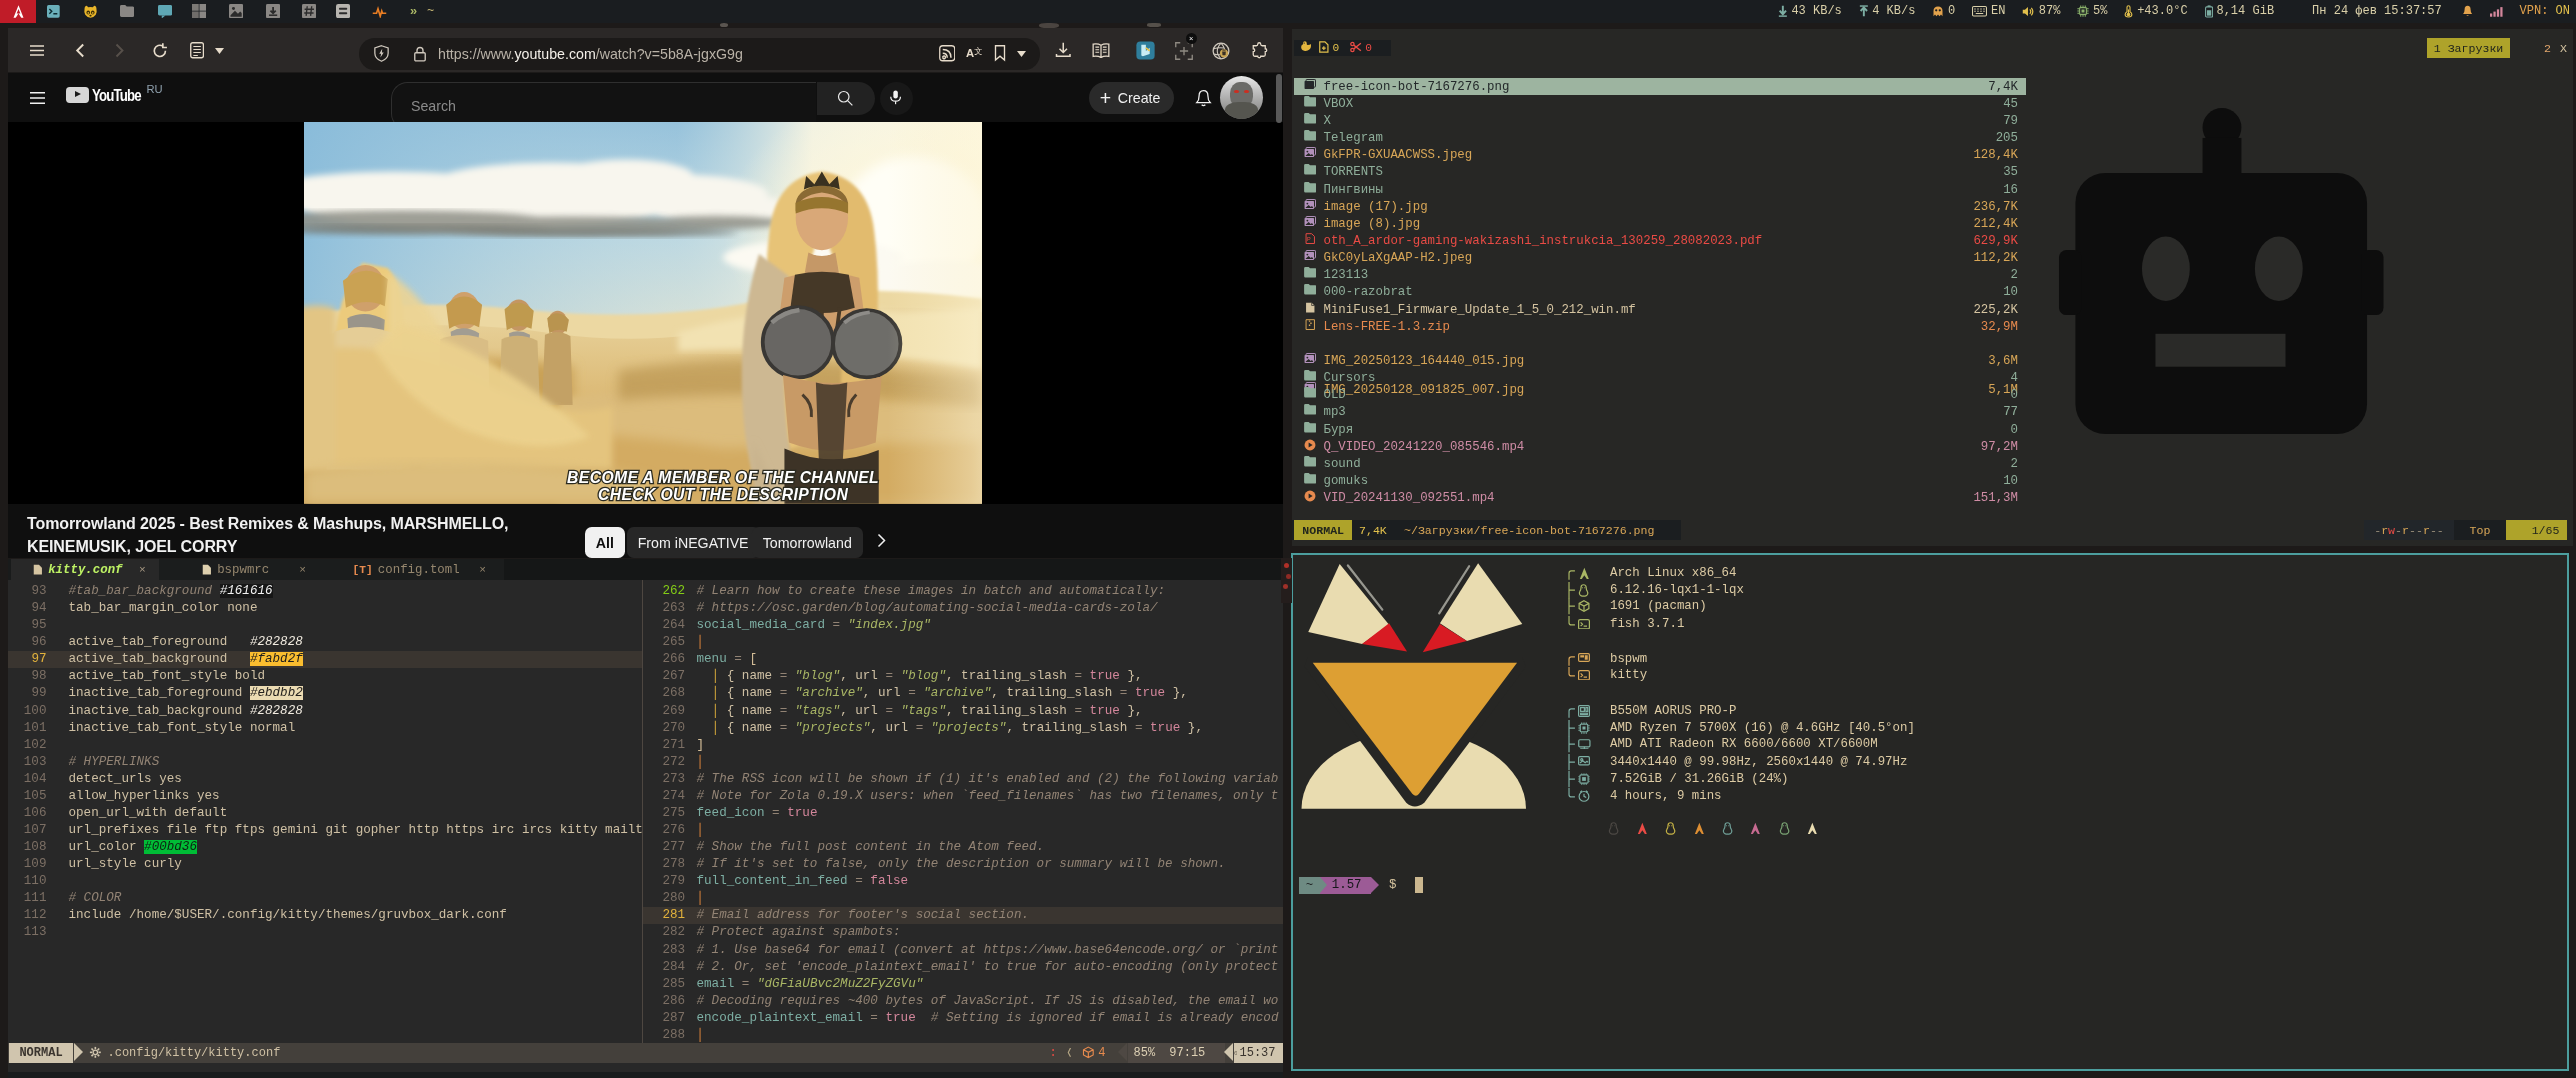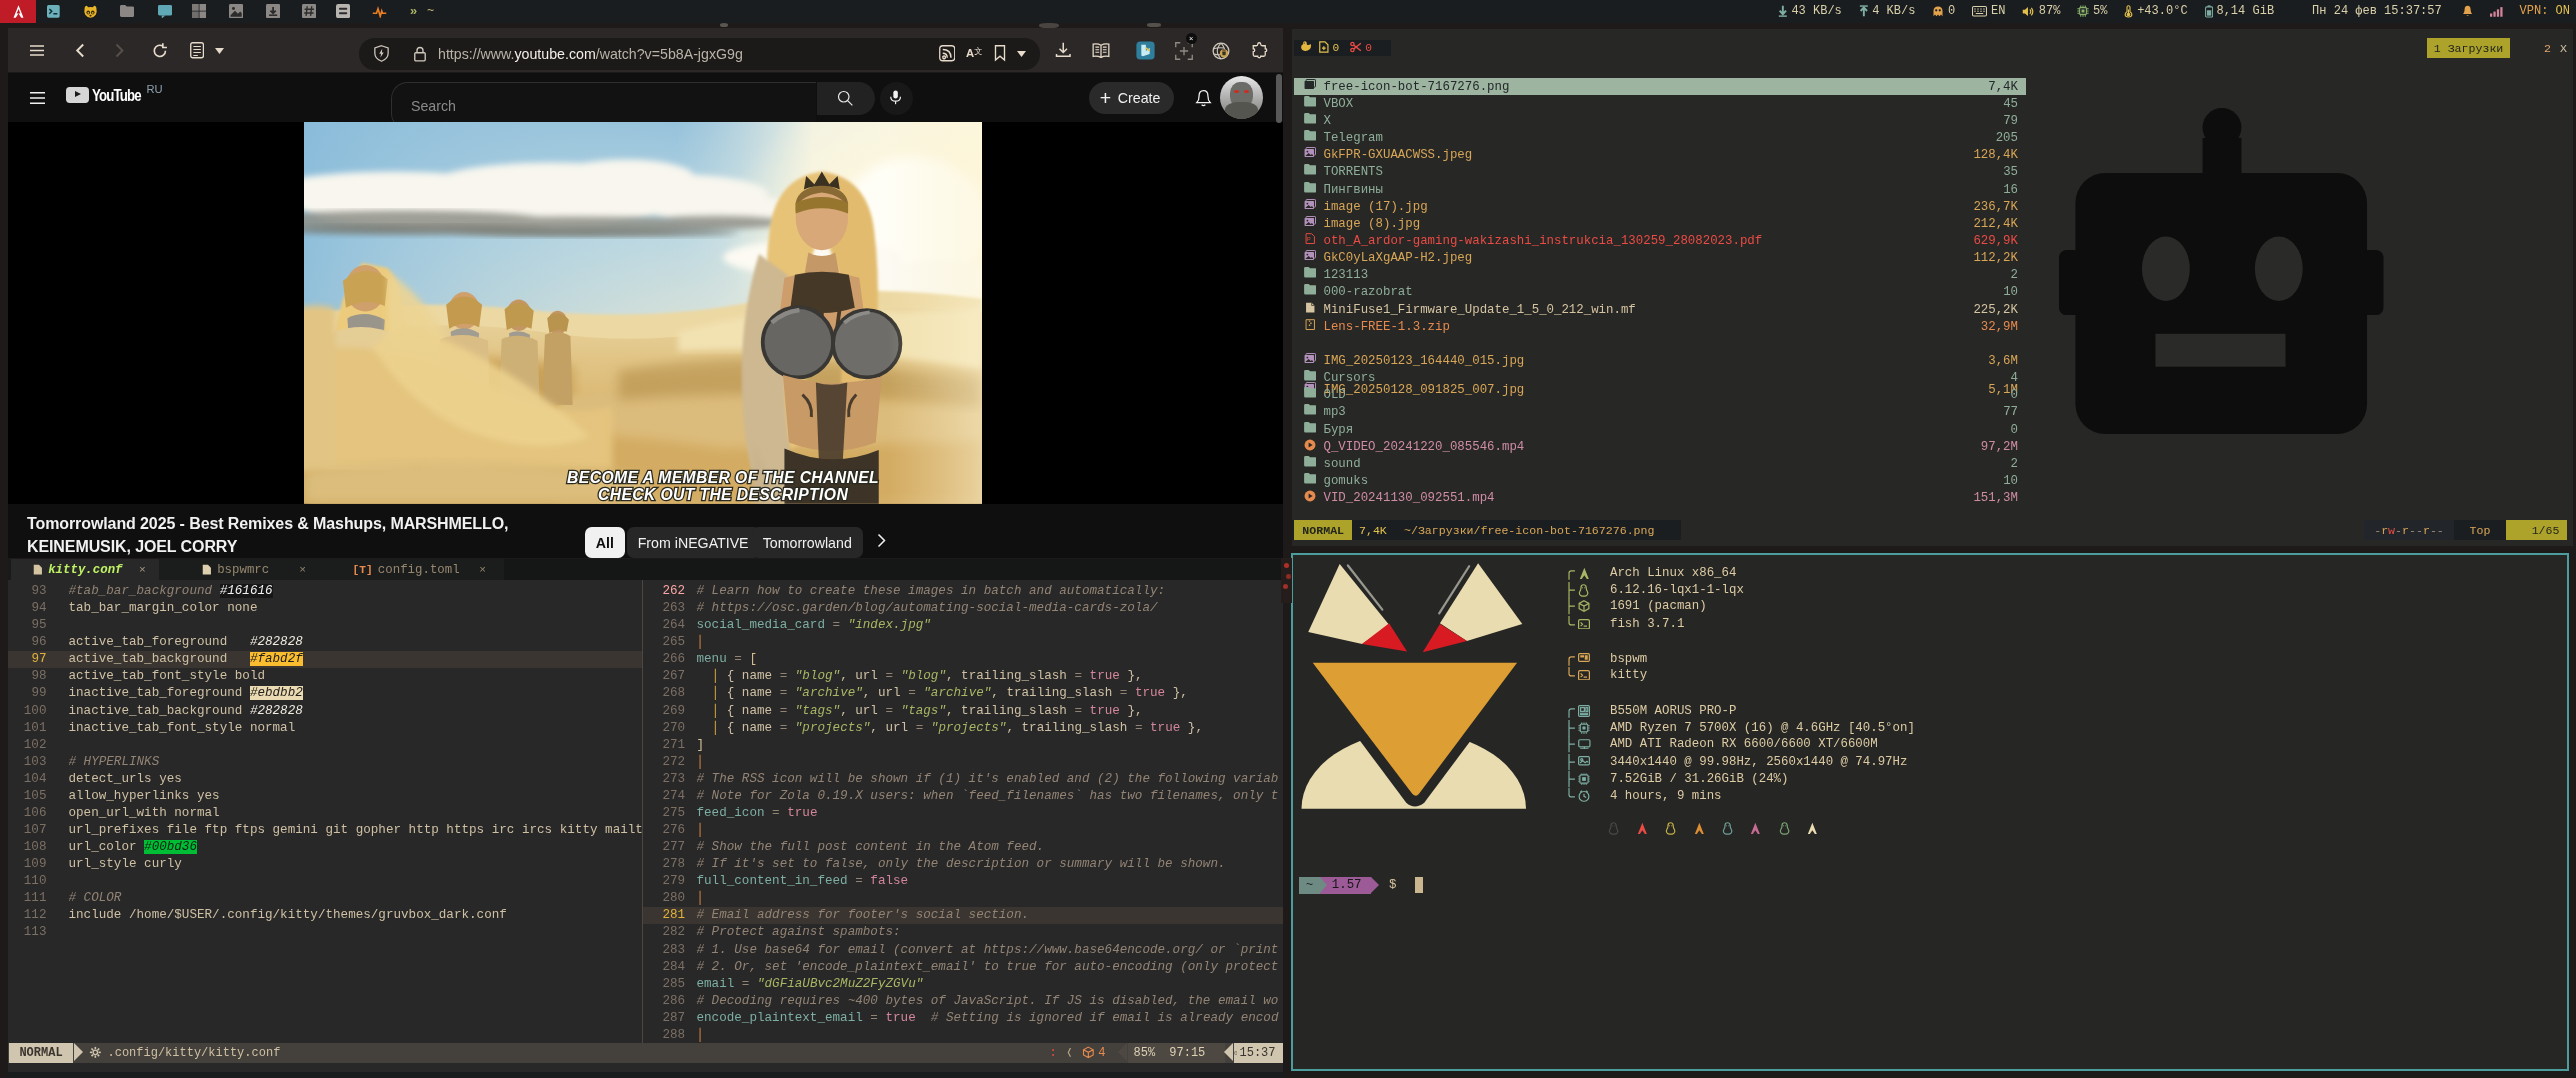--- a/index.html
+++ b/index.html
@@ -786,39 +786,39 @@
       <div class="eline" style="left:61px;top:140px;color:#cfc0a4;">inactive_tab_font_style normal</div>
       <div class="gut" style="left:0;top:157px;color:#7c6f64;">102</div>
       <div class="eline" style="left:61px;top:157px;color:#cfc0a4;"></div>
       <div class="gut" style="left:0;top:174px;color:#7c6f64;">103</div>
       <div class="eline" style="left:61px;top:174px;color:#cfc0a4;"><span class="com"># HYPERLINKS</span></div>
       <div class="gut" style="left:0;top:191px;color:#7c6f64;">104</div>
       <div class="eline" style="left:61px;top:191px;color:#cfc0a4;">detect_urls yes</div>
       <div class="gut" style="left:0;top:208px;color:#7c6f64;">105</div>
       <div class="eline" style="left:61px;top:208px;color:#cfc0a4;">allow_hyperlinks yes</div>
       <div class="gut" style="left:0;top:225px;color:#7c6f64;">106</div>
-      <div class="eline" style="left:61px;top:225px;color:#cfc0a4;">open_url_with normal</div>
+      <div class="eline" style="left:61px;top:225px;color:#cfc0a4;">open_url_with default</div>
       <div class="gut" style="left:0;top:242px;color:#7c6f64;">107</div>
       <div class="eline" style="left:61px;top:242px;color:#cfc0a4;">url_prefixes file ftp ftps gemini git gopher http https irc ircs kitty mailt</div>
       <div class="gut" style="left:0;top:259px;color:#7c6f64;">108</div>
       <div class="eline" style="left:61px;top:259px;color:#cfc0a4;">url_color <span style="background:#00bd36;color:#0d2012;font-style:italic;">#00bd36</span></div>
       <div class="gut" style="left:0;top:276px;color:#7c6f64;">109</div>
       <div class="eline" style="left:61px;top:276px;color:#cfc0a4;">url_style curly</div>
       <div class="gut" style="left:0;top:293px;color:#7c6f64;">110</div>
       <div class="eline" style="left:61px;top:293px;color:#cfc0a4;"></div>
       <div class="gut" style="left:0;top:310px;color:#7c6f64;">111</div>
       <div class="eline" style="left:61px;top:310px;color:#cfc0a4;"><span class="com"># COLOR</span></div>
       <div class="gut" style="left:0;top:327px;color:#7c6f64;">112</div>
       <div class="eline" style="left:61px;top:327px;color:#cfc0a4;">include /home/$USER/.config/kitty/themes/gruvbox_dark.conf</div>
       <div class="gut" style="left:0;top:344px;color:#7c6f64;">113</div>
       <div class="eline" style="left:61px;top:344px;color:#cfc0a4;"></div>
     </div>
   <div style="position:absolute;left:634px;top:21px;width:0.7px;height:463px;background:#4e4741;"></div>
   <div id="epaneR" style="position:absolute;left:635px;top:21px;width:640px;height:463px;overflow:hidden;">
-      <div class="gut" style="left:3.7px;top:3px;color:#fca5a5;">262</div>
+      <div class="gut" style="left:3.7px;top:3px;color:#84cc16;">262</div>
       <div class="eline" style="left:54px;top:3px;color:#cfc0a4;"><span class="com"># Learn how to create these images in batch and automatically:</span></div>
       <div class="gut" style="left:3.7px;top:20px;color:#7c6f64;">263</div>
       <div class="eline" style="left:54px;top:20px;color:#cfc0a4;"><span class="com"># https://osc.garden/blog/automating-social-media-cards-zola/</span></div>
       <div class="gut" style="left:3.7px;top:37px;color:#7c6f64;">264</div>
       <div class="eline" style="left:54px;top:37px;color:#cfc0a4;"><span class="key">social_media_card</span> <span class="op">=</span> <span class="str">"index.jpg"</span></div>
       <div class="gut" style="left:3.7px;top:54px;color:#7c6f64;">265</div>
       <div class="eline" style="left:54px;top:54px;color:#cfc0a4;"><span style="color:#e2883c;">│</span></div>
       <div class="gut" style="left:3.7px;top:71px;color:#7c6f64;">266</div>
       <div class="eline" style="left:54px;top:71px;color:#cfc0a4;"><span class="key">menu</span> <span class="op">=</span> <span class="pun">[</span></div>
       <div class="gut" style="left:3.7px;top:88px;color:#7c6f64;">267</div>

